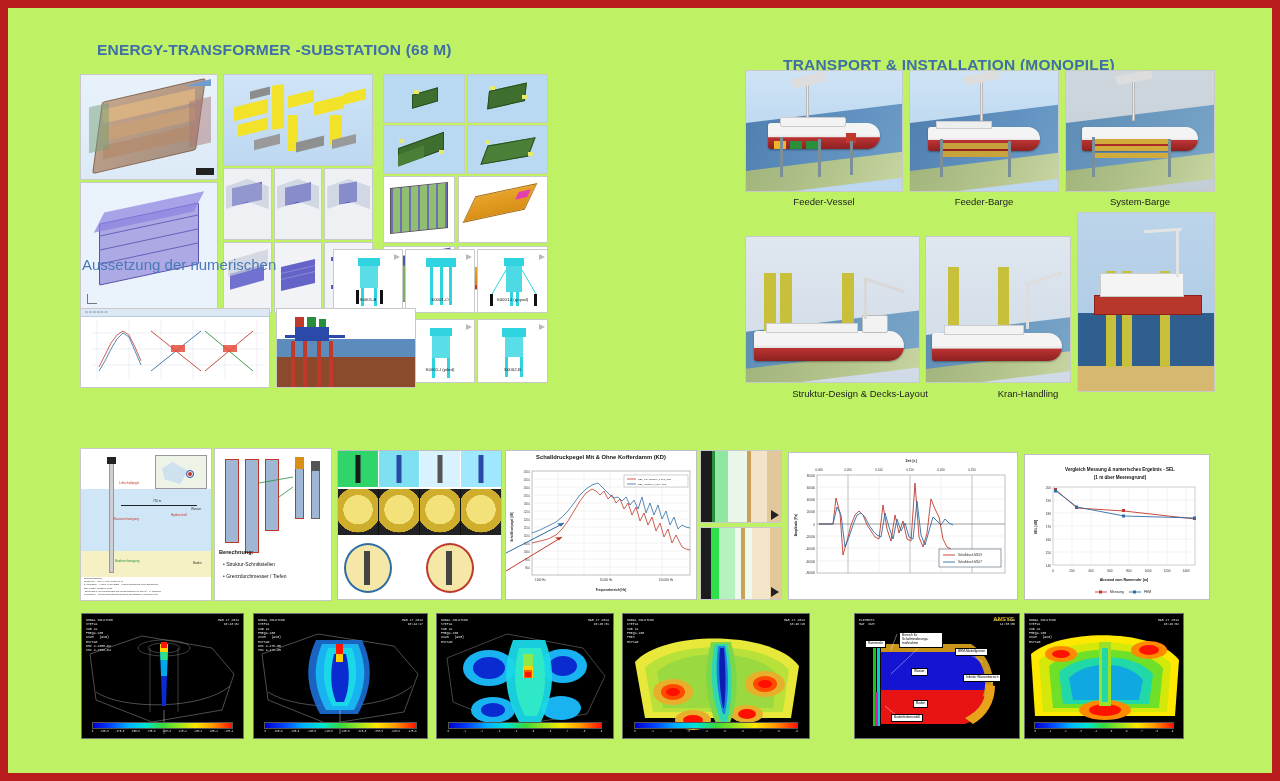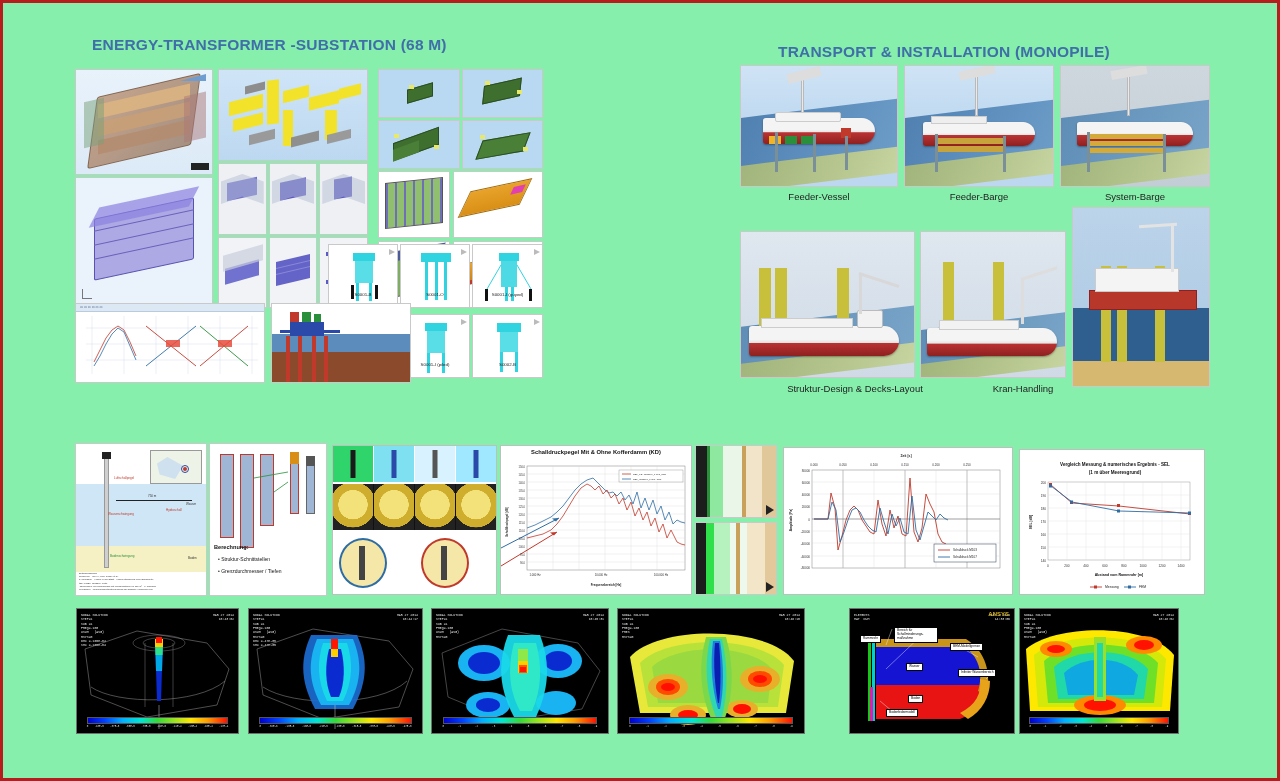--- a/index.html
+++ b/index.html
@@ -7,36 +7,36 @@
   body {
     width:1280px; height:781px;
     background:#ffffff;
     font-family:"Liberation Sans", sans-serif;
     overflow:hidden;
     position:relative;
   }
   
   #page-frame{
     position:absolute; inset:0;
-    border:3px solid #b91c1c;
-    background:#86efac;
+    border:8px solid #b91c1c;
+    background:#bef264;
     text-decoration:underline;
   }
 
   
   .section-title{
     position:absolute;
     font-weight:bold;
     color:#3f6ea8;
     font-size:15.5px;
     letter-spacing:.2px;
     white-space:nowrap;
   }
   #title-left { left:89px; top:33px; }
-  #title-right{ left:775px; top:40px; }
+  #title-right{ left:775px; top:48px; }
 
   
   .tile{ position:absolute; overflow:hidden; background:#fff; }
   .bordered{ border:1px solid #c9c9c9; }
   .cap{
     position:absolute; text-align:center; font-size:9.5px;
     color:#222; white-space:nowrap; font-family:"Liberation Sans", sans-serif;
   }
 
   
@@ -227,20 +227,21 @@
              border:1px solid #444;transform:skewY(-10deg);"></div>
         <div style="position:absolute;left:6px;top:6px;width:58px;height:10px;background:#4a5a9a;transform:skewY(-10deg) skewX(-30deg);"></div>
       </div>
       <div class="tile bordered" style="position:relative;background:#fff;">
         <div style="position:absolute;left:8px;top:16px;width:66px;height:22px;background:linear-gradient(#e8a32a,#cf7d0f);transform:skewY(-10deg) skewX(-30deg);border:1px solid #a66c0c;"></div>
         <div style="position:absolute;left:8px;top:34px;width:66px;height:4px;background:#c0392b;transform:skewY(-10deg) skewX(-30deg);"></div>
       </div>
     </div>
 
     <div style="position:absolute;left:2px;top:180px;width:260px;color:#4a79b8;font-size:15px;line-height:1.45;">
+      <div>Aussetzung der numerischen</div>
     </div>
   </div>
 
   <div style="position:absolute;left:325px;top:241px;width:215px;height:139px;">
 
     <div class="tile bordered" style="left:0;top:0;width:70px;height:64px;background:#fff;">
       <svg width="70" height="64" viewBox="0 0 70 64">
         <rect x="24" y="8" width="22" height="8" fill="#2fd4e0"></rect>
         <rect x="26" y="16" width="18" height="22" fill="#2fd4e0" opacity=".8"></rect>
         <rect x="27" y="38" width="3" height="18" fill="#2fd4e0"></rect>

